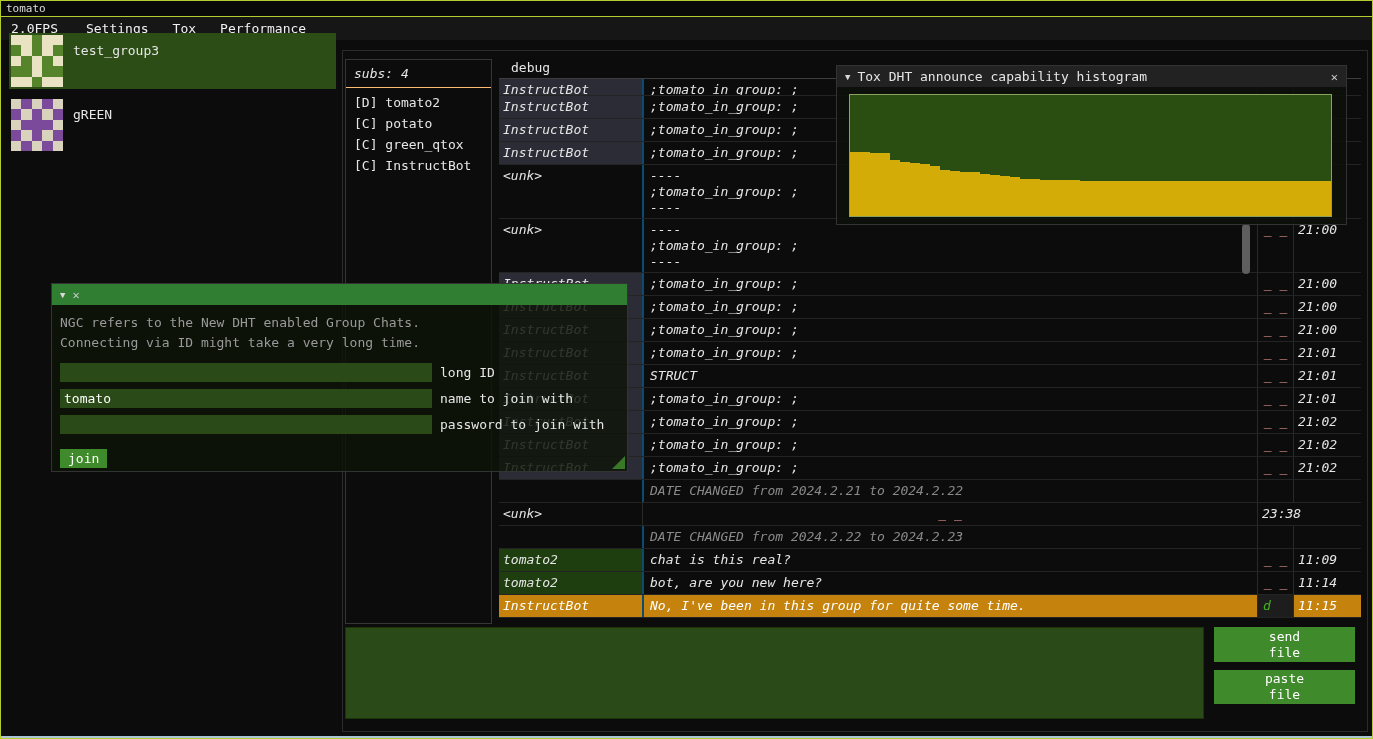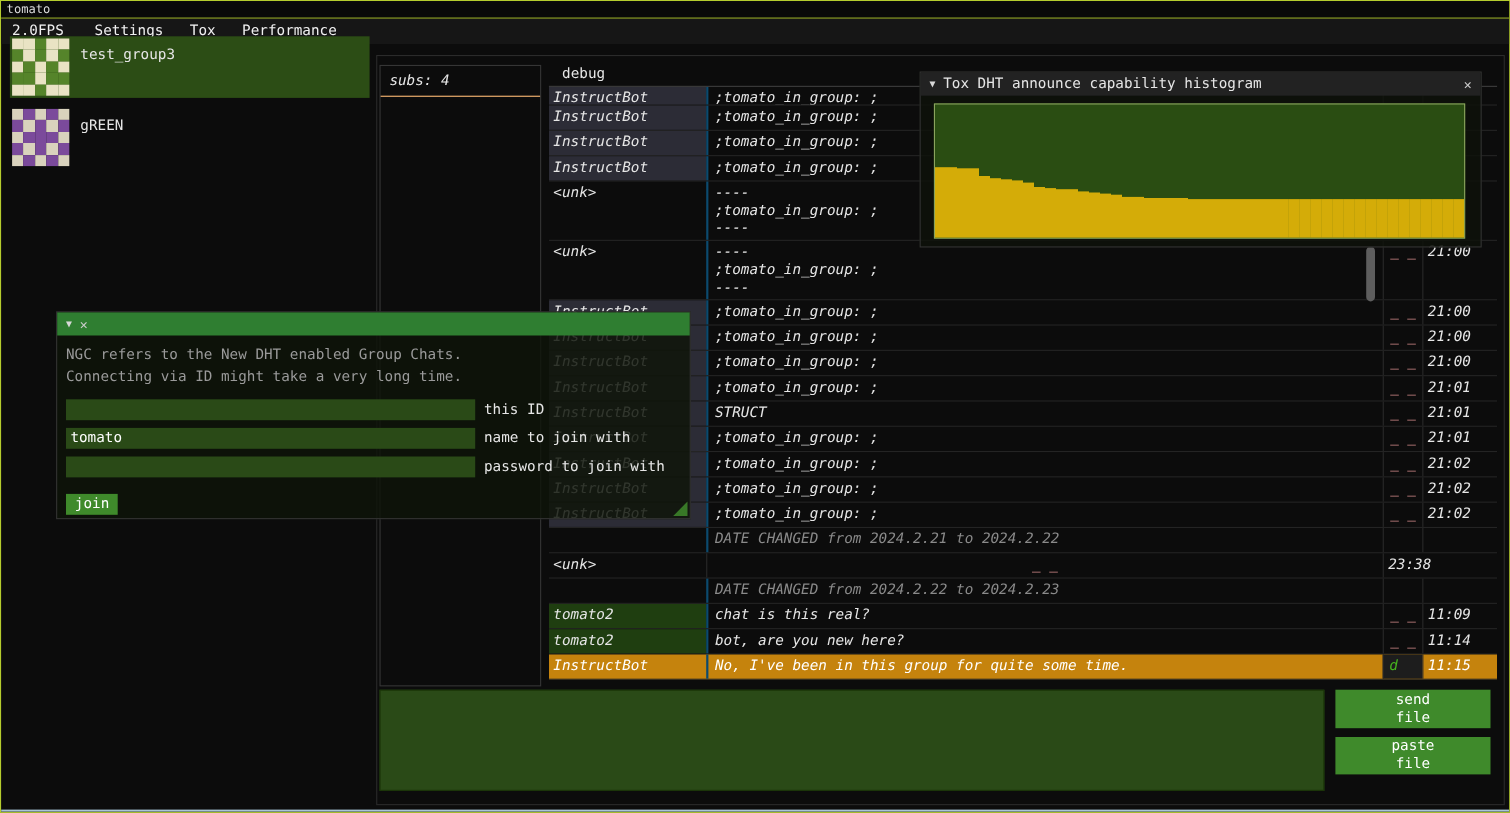--- a/index.html
+++ b/index.html
@@ -169,20 +169,26 @@
           <div class="cell" style="background: rgb(217, 210, 189);"></div>
         </div>
         <div class="group-name">gREEN</div>
       </div>
     </div>
 
   <div class="main-box">
 
     <div class="subs-panel">
       <div class="subs-header">subs: 4</div>
+      <div class="members">
+          <div class="member-item">[D] tomato2</div>
+          <div class="member-item">[C] potato</div>
+          <div class="member-item">[C] green_qtox</div>
+          <div class="member-item">[C] InstructBot</div>
+        </div>
     </div>
 
     <div class="chat-panel">
       <div class="tabbar">
         <span class="tab">debug</span>
       </div>
       <div class="rows">
           <div class="crow clip">
             <div class="cname bot">InstructBot</div>
             <div class="cmsg">;tomato_in_group: ;</div>
@@ -386,21 +392,21 @@
     <div class="win-title">
       <span class="collapse-icon">▼</span>
       <span class="close-icon">✕</span>
     </div>
     <div class="join-body">
       <div class="info-line">NGC refers to the New DHT enabled Group Chats.</div>
       <div class="info-line">Connecting via ID might take a very long time.</div>
       <div class="fields">
         <div class="field-row">
           <input class="jinput" value="" style="">
-          <span class="jlabel">this ID</span>
+          <span class="jlabel">long ID</span>
         </div>
         <div class="field-row">
           <input class="jinput" value="tomato" style="">
           <span class="jlabel">name to join with</span>
         </div>
         <div class="field-row">
           <input class="jinput" value="" style="">
           <span class="jlabel">password to join with</span>
         </div>
       </div>

